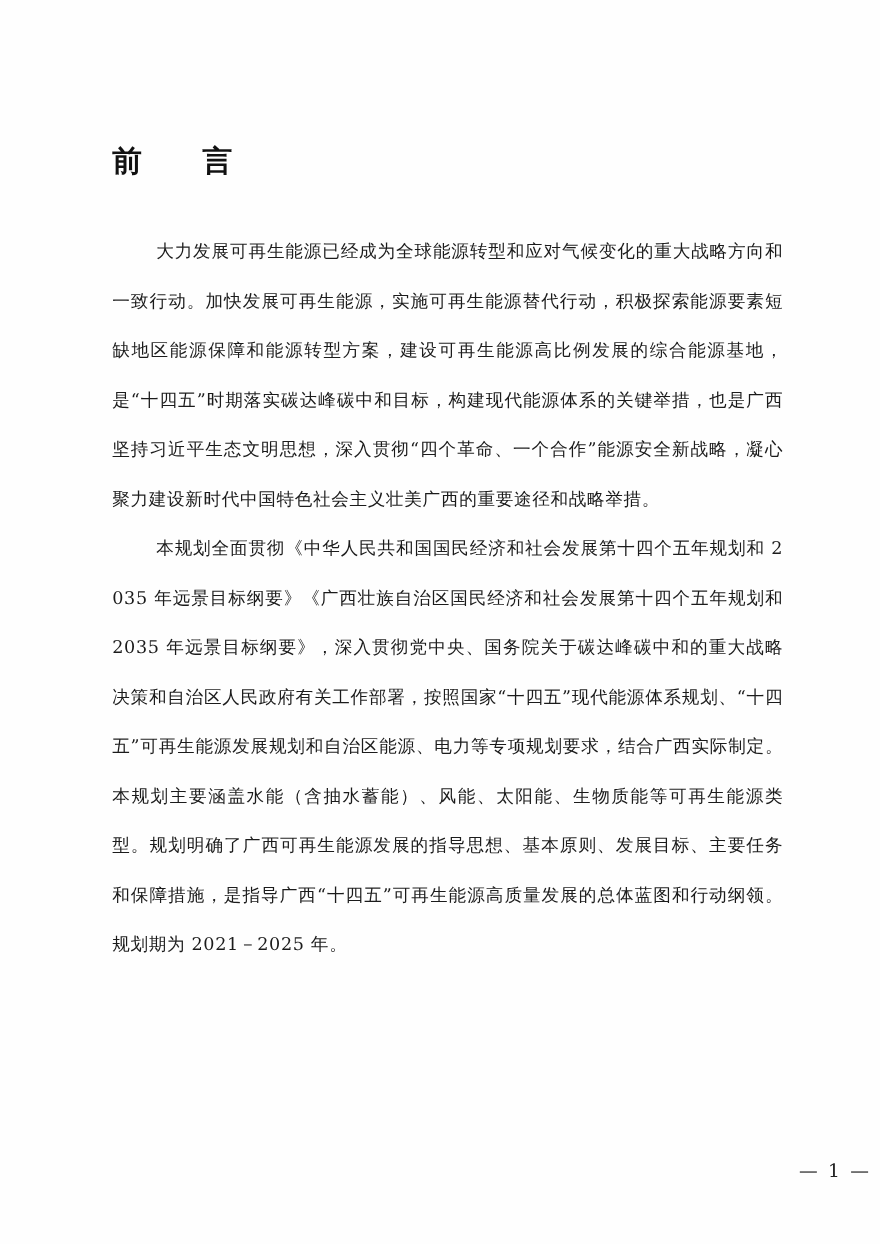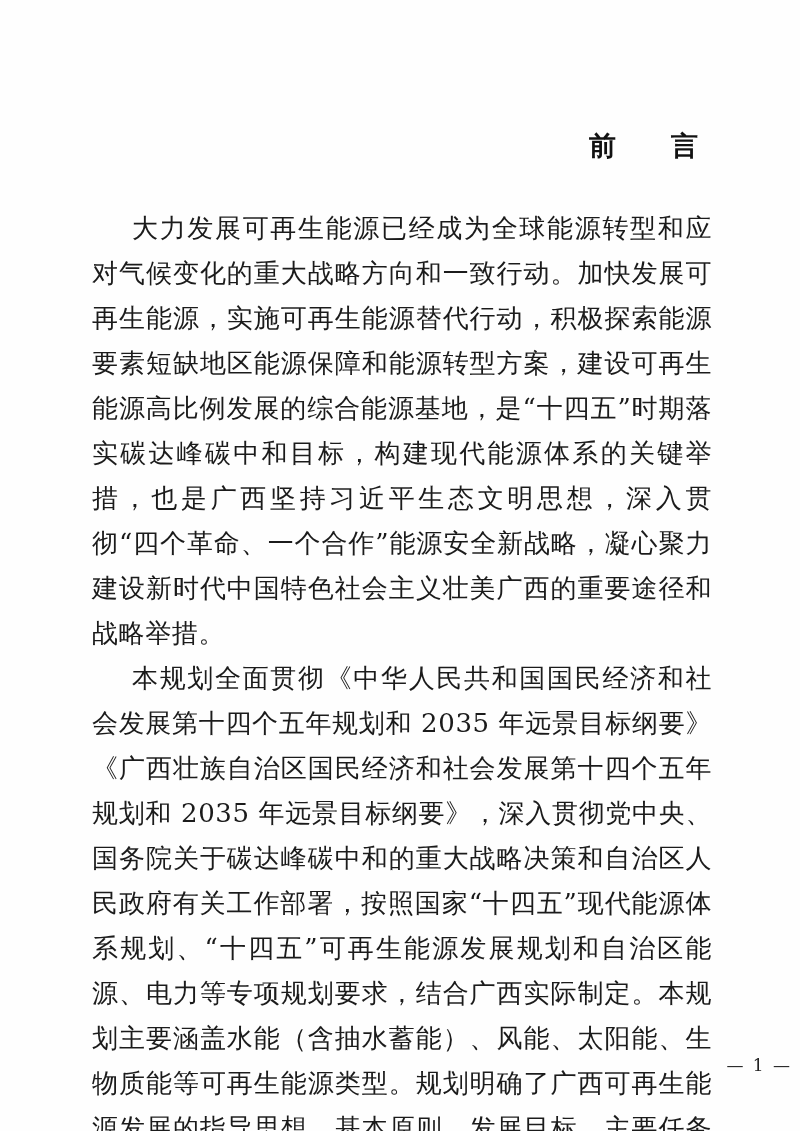--- a/index.html
+++ b/index.html
@@ -24,35 +24,35 @@
   .page-inner {
     position: absolute;
     left: 88px;
     top: 0;
     width: 624px;
     height: 1131px;
   }
   .doc-title {
     margin: 0;
     padding-top: 128px;
-    text-align: right;
+    text-align: left;
     font-size: 27px;
     font-weight: bold;
     letter-spacing: 14px;
     text-indent: 14px;
     font-family: "DejaVu Serif", "Liberation Serif", serif;
     color: #111111;
   }
   .body-text {
     margin: 0;
     padding-top: 42px;
   }
   .para {
-    margin: 0 0 0 4px;
-    font-size: 26px;
+    margin: 0 0 0 14px;
+    font-size: 16px;
     line-height: 45px;
     text-align: justify;
     text-justify: inter-ideograph;
     text-indent: 40px;
     color: #1b1b1b;
     letter-spacing: 0.6px;
     word-break: break-all;
   }
   .para + .para {
     margin-top: 0px;

